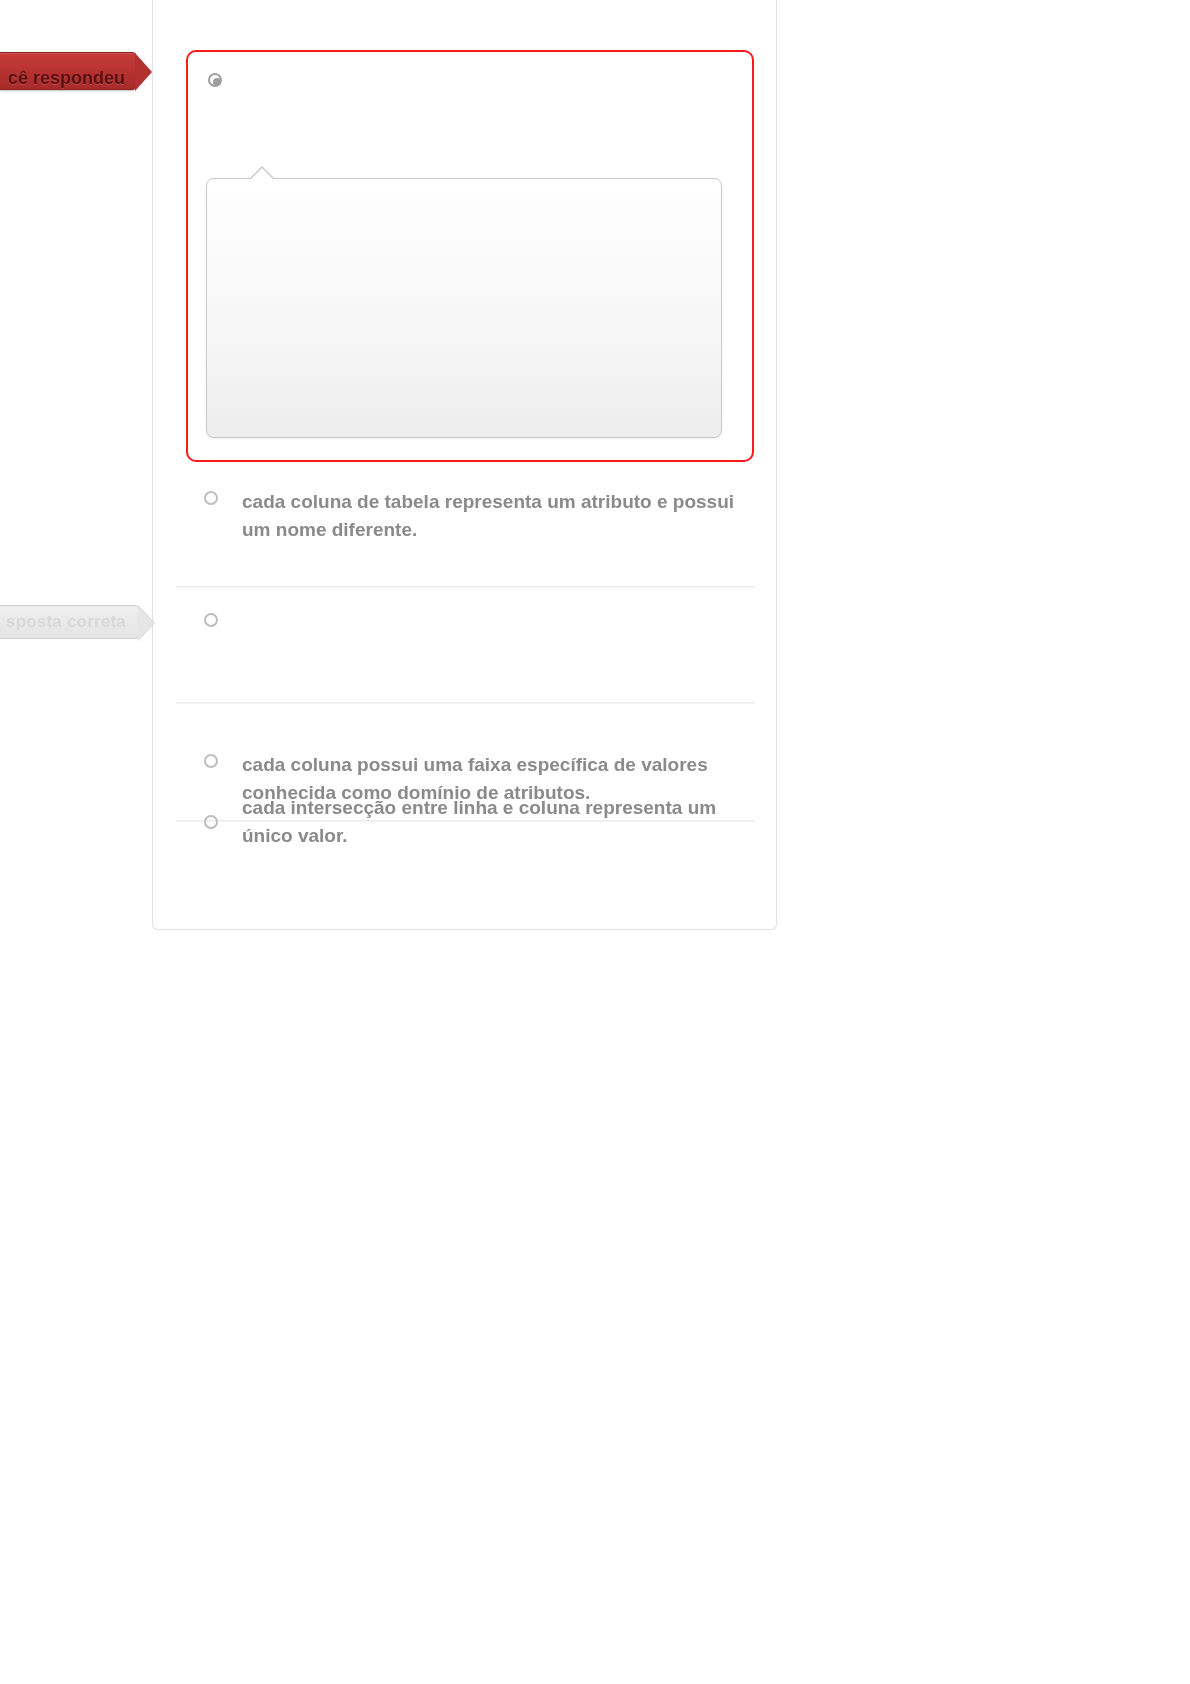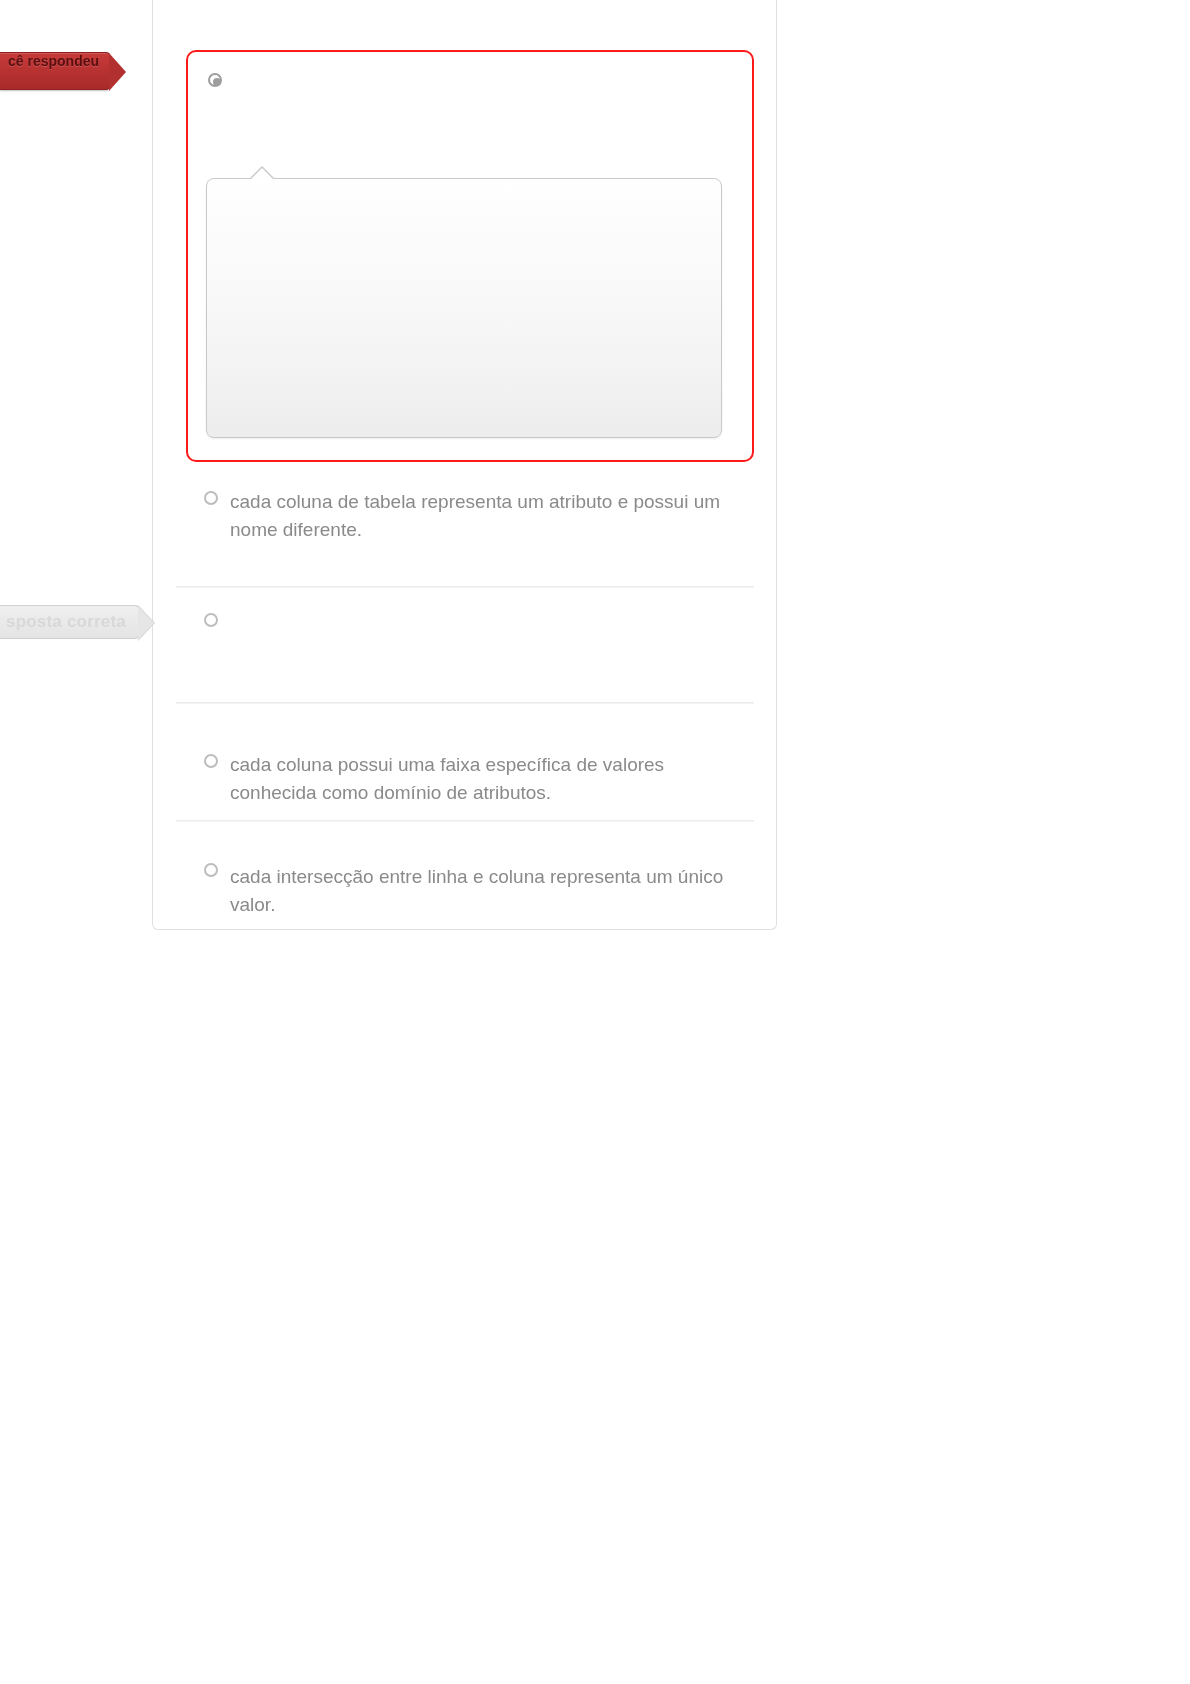--- a/index.html
+++ b/index.html
@@ -44,31 +44,31 @@
     border-bottom-right-radius: 6px;
   }
 
   
   .flag-red {
     position: absolute;
     left: 0;
     top: 52px;
     height: 38px;
     display: flex;
-    align-items: flex-start;
+    align-items: flex-end;
     background: linear-gradient(#c83a3a, #a82a2a);
     border: 1px solid #8e2222;
     border-left: none;
     border-top-right-radius: 4px;
     border-bottom-right-radius: 4px;
     box-shadow: 0 1px 2px rgba(0,0,0,0.25), inset 0 1px 0 rgba(255,255,255,0.15);
     padding: 0 10px 0 8px;
     color: #5a0e0e;
     font-weight: bold;
-    font-size: 14px;
+    font-size: 18px;
     text-shadow: 0 1px 0 rgba(255,255,255,0.15);
     z-index: 5;
   }
   .flag-red::after {
     content: "";
     position: absolute;
     right: -17px;
     top: 0px;
     width: 0; height: 0;
     border-top: 19px solid transparent;
@@ -193,34 +193,35 @@
     width: 578px;
     height: 2px;
     background: linear-gradient(#e8e8e8, #f6f6f6);
   }
 
   .option {
     position: absolute;
     left: 204px;
     width: 540px;
     display: flex;
-    gap: 12px;
+    gap: 24px;
     font-size: 19px;
     line-height: 1.45;
     color: #8a8a8a;
+    font-weight: bold;
   }
   .option .text { flex: 1; }
 
   .option-b { top: 488px; }
   .sep-ab { top: 586px; }
   .option-c { top: 610px; }
   .sep-bc { top: 702px; }
   .option-d { top: 722px; margin-top: 29px; }
   .sep-cd { top: 820px; }
-  .option-e { top: 863px; }
+  .option-e { top: 794px; align-items: center; }
   .option-e .radio { margin-top: 0; }
 
   .option-c .text { visibility: hidden; } 
 </style>
 </head>
 <body>
 
 <div class="page">
 
   <div class="panel-border-left"></div>

